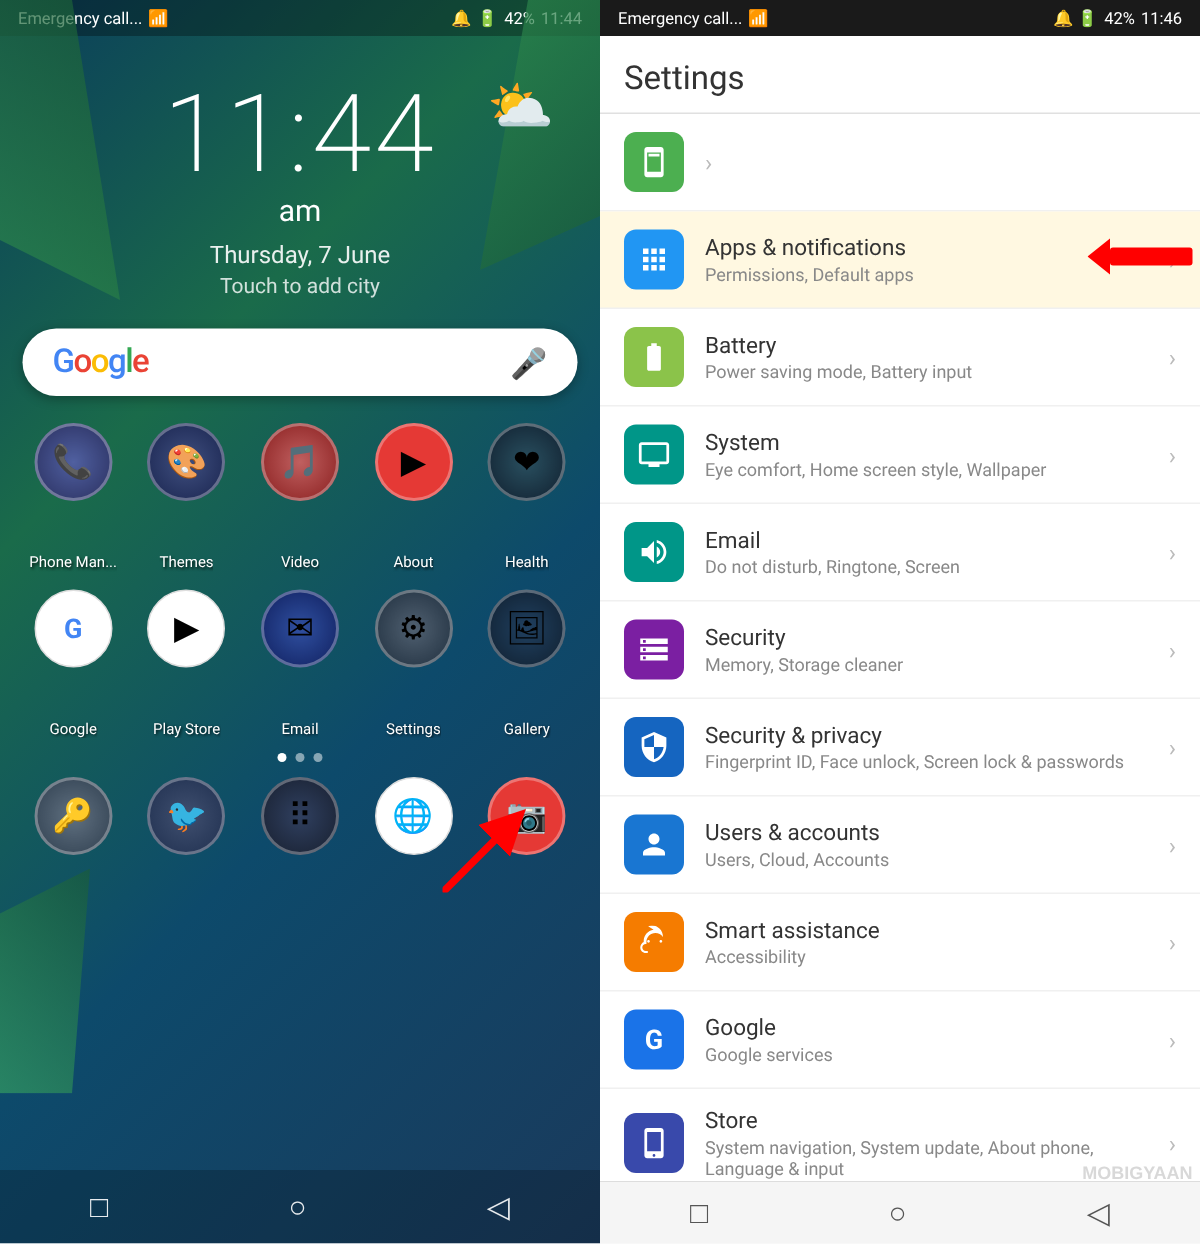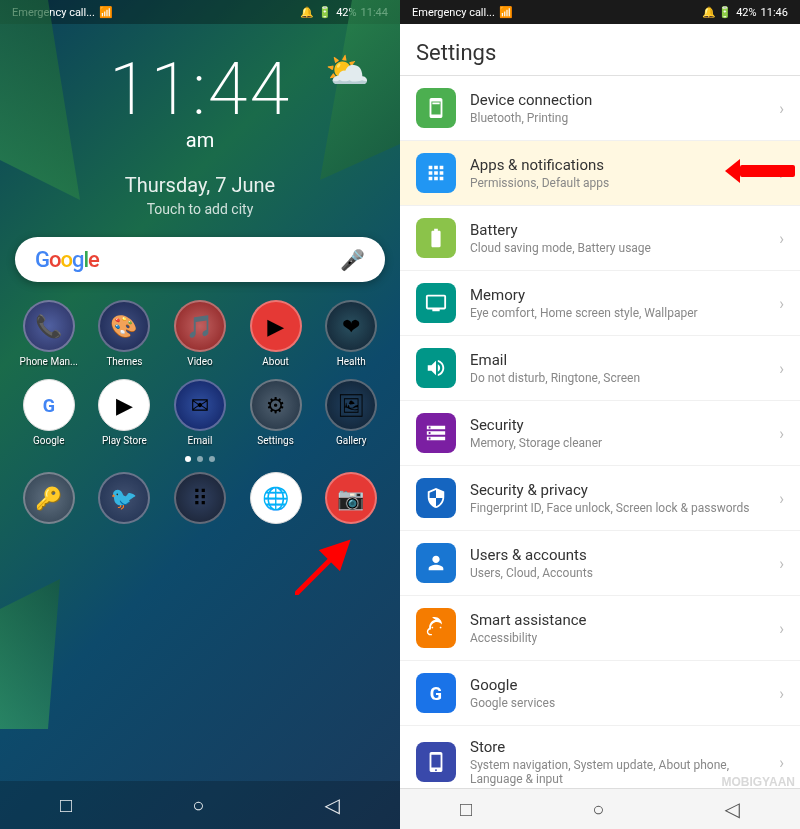--- a/index.html
+++ b/index.html
@@ -105,23 +105,23 @@
       line-height: 1;
     }
 
     .clock-am {
       font-size: 20px;
       color: white;
       margin-top: 2px;
     }
 
     .clock-date {
-      font-size: 20px;
+      font-size: 16px;
       color: rgba(255,255,255,0.9);
-      margin-top: 21px;
+      margin-top: 8px;
     }
 
     .clock-city {
       font-size: 14px;
       color: rgba(255,255,255,0.8);
       margin-top: 4px;
     }
 
     .weather-icon {
       position: absolute;
@@ -190,20 +190,21 @@
 
     .app-label {
       font-size: 10px;
       color: white;
       text-align: center;
       text-shadow: 1px 1px 2px rgba(0,0,0,0.8);
       white-space: nowrap;
       overflow: hidden;
       max-width: 60px;
       text-overflow: ellipsis;
+      margin-top: 32px;
     }
 
     
     .app-grid-2 {
       position: relative;
       z-index: 1;
       display: grid;
       grid-template-columns: repeat(5, 1fr);
       gap: 8px;
       padding: 4px 15px;
@@ -553,24 +554,20 @@
   </div>
 
   <div class="settings-list">
 
     <div class="settings-item">
       <div class="settings-icon icon-green">
         <svg width="22" height="22" viewBox="0 0 24 24" fill="white">
           <path d="M17 1H7c-1.1 0-2 .9-2 2v18c0 1.1.9 2 2 2h10c1.1 0 2-.9 2-2V3c0-1.1-.9-2-2-2zm0 18H7V5h10v14zM8 6h8v2H8V6z"></path>
         </svg>
       </div>
-      <div class="settings-text">
-        <div class="settings-name">Device connection</div>
-        <div class="settings-sub">Bluetooth, Printing</div>
-      </div>
       <span class="chevron">›</span>
     </div>
 
     <div class="settings-item highlighted" style="position:relative;">
       <div class="settings-icon icon-blue">
         <svg width="22" height="22" viewBox="0 0 24 24" fill="white">
           <path d="M4 8h4V4H4v4zm6 12h4v-4h-4v4zm-6 0h4v-4H4v4zm0-6h4v-4H4v4zm6 0h4v-4h-4v4zm6-10v4h4V4h-4zm-6 4h4V4h-4v4zm6 6h4v-4h-4v4zm0 6h4v-4h-4v4z"></path>
         </svg>
       </div>
       <div class="settings-text">
@@ -593,33 +590,33 @@
     </div>
 
     <div class="settings-item">
       <div class="settings-icon icon-lime">
         <svg width="22" height="22" viewBox="0 0 24 24" fill="white">
           <path d="M15.67 4H14V2h-4v2H8.33C7.6 4 7 4.6 7 5.33v15.33C7 21.4 7.6 22 8.33 22h7.33c.74 0 1.34-.6 1.34-1.33V5.33C17 4.6 16.4 4 15.67 4z"></path>
         </svg>
       </div>
       <div class="settings-text">
         <div class="settings-name">Battery</div>
-        <div class="settings-sub">Cloud saving mode, Battery usage</div>
+        <div class="settings-sub">Power saving mode, Battery input</div>
       </div>
       <span class="chevron">›</span>
     </div>
 
     <div class="settings-item">
       <div class="settings-icon icon-teal">
         <svg width="22" height="22" viewBox="0 0 24 24" fill="white">
           <path d="M21 3H3c-1.1 0-2 .9-2 2v12c0 1.1.9 2 2 2h5v2h8v-2h5c1.1 0 1.99-.9 1.99-2L23 5c0-1.1-.9-2-2-2zm0 14H3V5h18v12z"></path>
         </svg>
       </div>
       <div class="settings-text">
-        <div class="settings-name">Memory</div>
+        <div class="settings-name">System</div>
         <div class="settings-sub">Eye comfort, Home screen style, Wallpaper</div>
       </div>
       <span class="chevron">›</span>
     </div>
 
     <div class="settings-item">
       <div class="settings-icon" style="background:#009688;">
         <svg width="22" height="22" viewBox="0 0 24 24" fill="white">
           <path d="M3 9v6h4l5 5V4L7 9H3zm13.5 3c0-1.77-1.02-3.29-2.5-4.03v8.05c1.48-.73 2.5-2.25 2.5-4.02zM14 3.23v2.06c2.89.86 5 3.54 5 6.71s-2.11 5.85-5 6.71v2.06c4.01-.91 7-4.49 7-8.77s-2.99-7.86-7-8.77z"></path>
         </svg>

